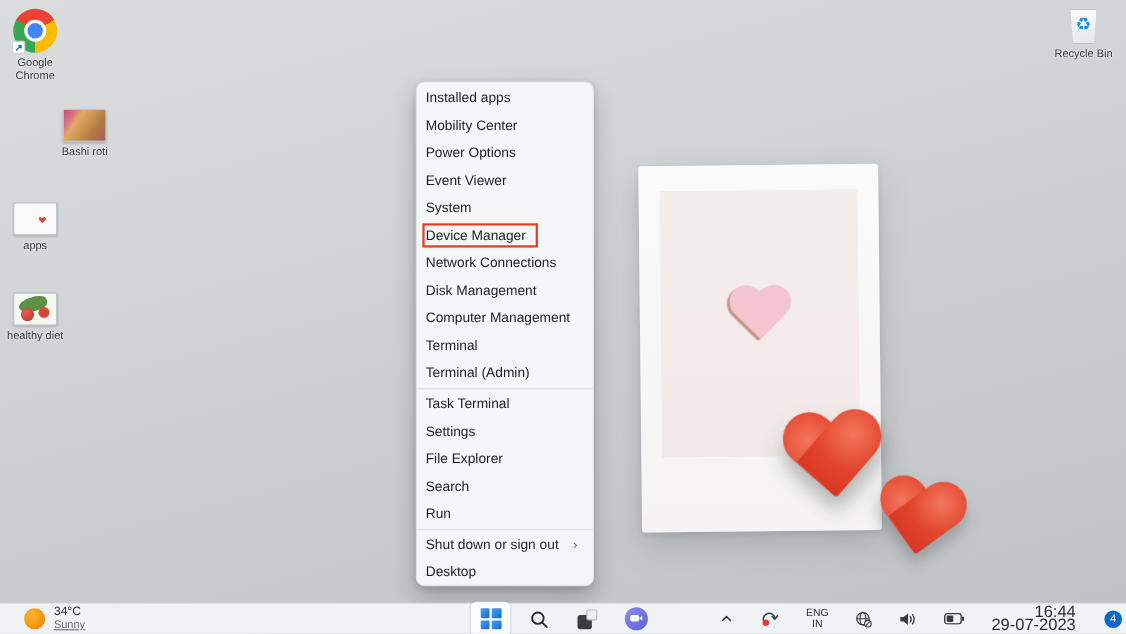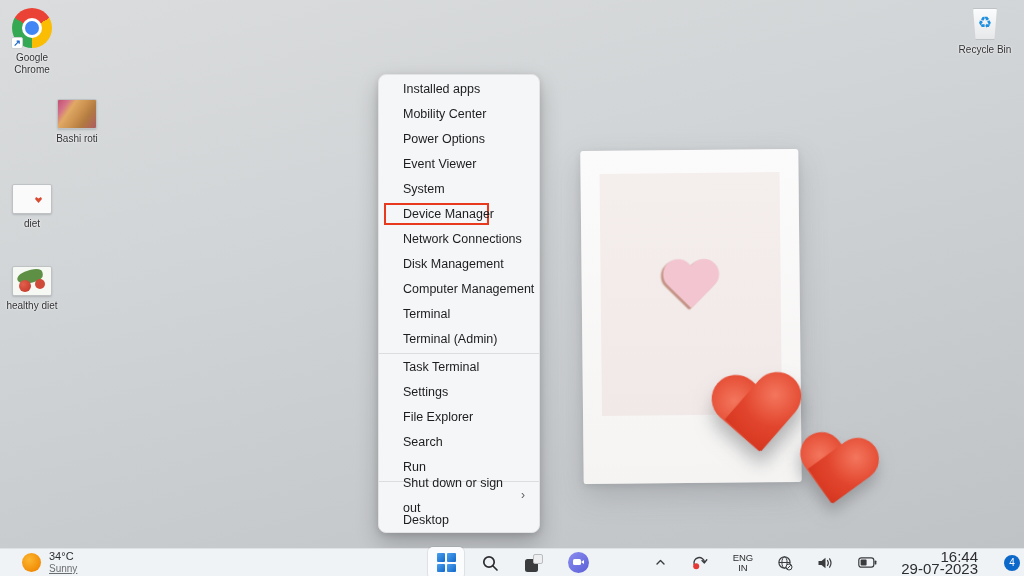--- a/index.html
+++ b/index.html
@@ -56,21 +56,21 @@
   .bin-body { position:absolute; inset:2px 2px 0 2px; background:linear-gradient(180deg,#fbfcfd,#e6e8ea);
     border:1px solid #c0c3c6; border-radius:2px 2px 4px 4px; clip-path:polygon(4% 0, 96% 0, 86% 100%, 14% 100%); }
   .bin-glyph { position:relative; font-size:16px; color:#1f8fe0; line-height:1; }
 
   
   .winx { position:absolute; left:378px; top:74px; width:162px; height:459px;
     background:#f5f6f7; border:1px solid #e2e3e4; border-radius:8px;
     box-shadow:0 10px 22px rgba(0,0,0,.22), 0 2px 6px rgba(0,0,0,.12);
     padding-top:2px; z-index:5; }
   .winx ul { list-style:none; }
-  .winx .menu-item { position:relative; height:25px; line-height:25px; padding-left:24px;
+  .winx .menu-item { position:relative; height:25px; line-height:25px; padding-left:8px;
     font-size:12.5px; color:#1d1d1f; cursor:default; display:flex; align-items:center; }
   .winx .mi-label { position:relative; z-index:2; }
   .winx .mi-chevron { margin-left:auto; margin-right:14px; color:#5f6062; font-size:12px; }
   .winx .menu-sep { height:1px; background:#dcdddf; margin:1px 0; }
   .dm-box { position:absolute; left:5px; top:1px; width:105px; height:22px;
     border:2px solid #e8391f; z-index:1; }
 
   
   .taskbar { position:absolute; left:0; right:0; bottom:0; height:28px;
     background:#f0f3f6; border-top:1px solid rgba(0,0,0,.07);
@@ -124,21 +124,21 @@
   <div class="dlabel">Google Chrome</div>
 </div>
 
 <div class="dicon" style="left:1px; top:99px;margin-left:45px;">
   <div class="thumb thumb-roti"></div>
   <div class="dlabel">Bashi roti</div>
 </div>
 
 <div class="dicon" style="left:1px; top:184px;">
   <div class="thumb thumb-heart"></div>
-  <div class="dlabel">diet</div>
+  <div class="dlabel">apps</div>
 </div>
 
 <div class="dicon" style="left:1px; top:266px;">
   <div class="thumb thumb-diet"></div>
   <div class="dlabel">healthy diet</div>
 </div>
 
 <div class="dicon" style="left:954px; top:6px;">
   <div class="bin-wrap">
     <div class="bin-body"></div>

